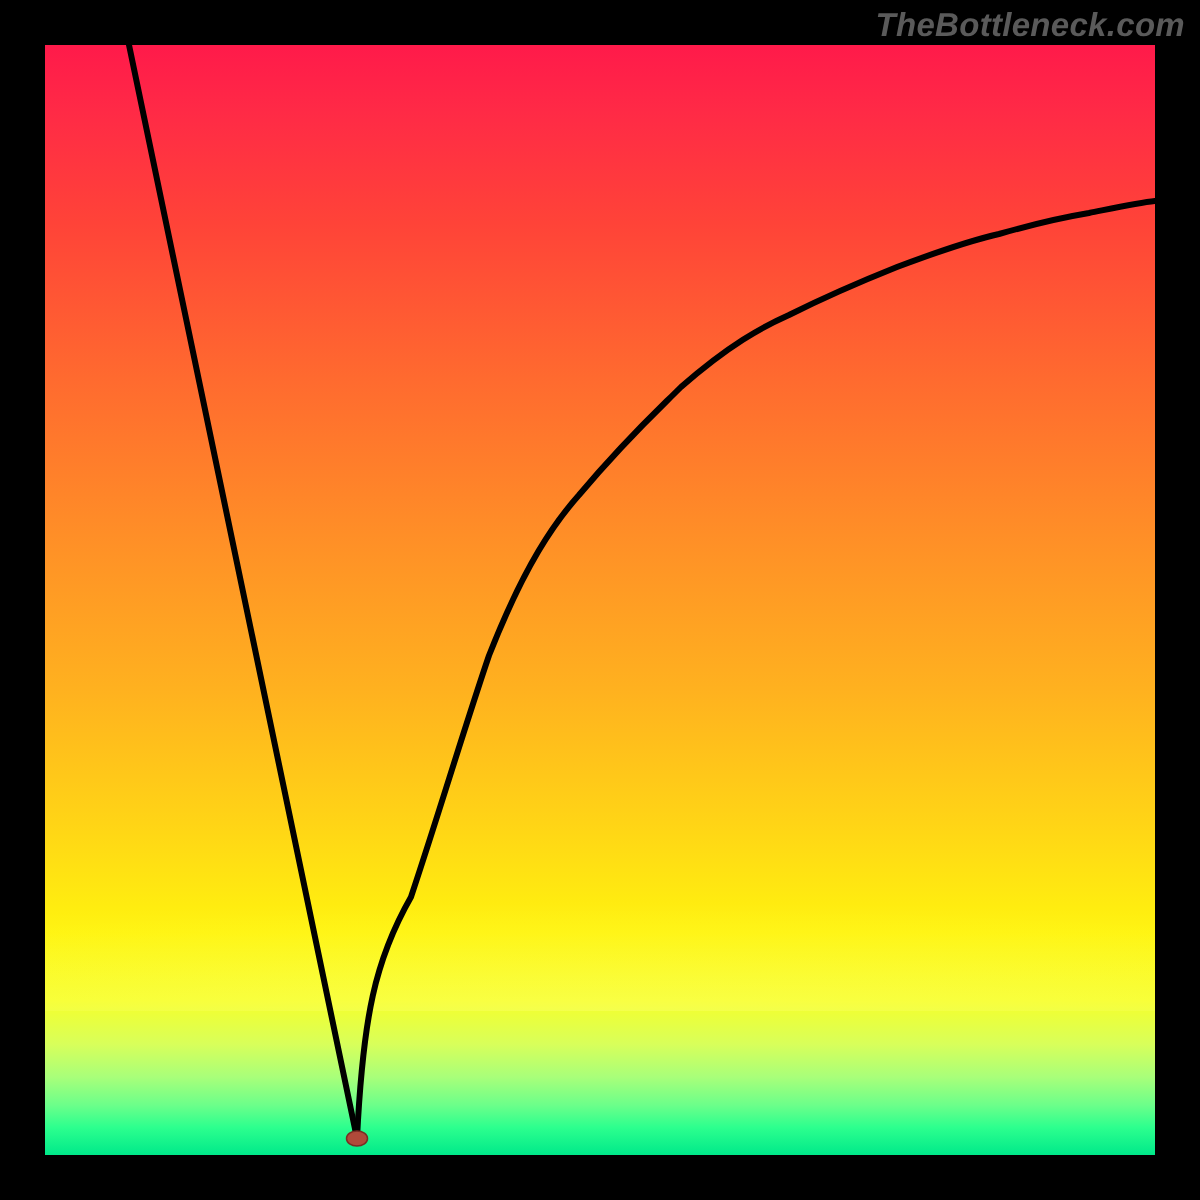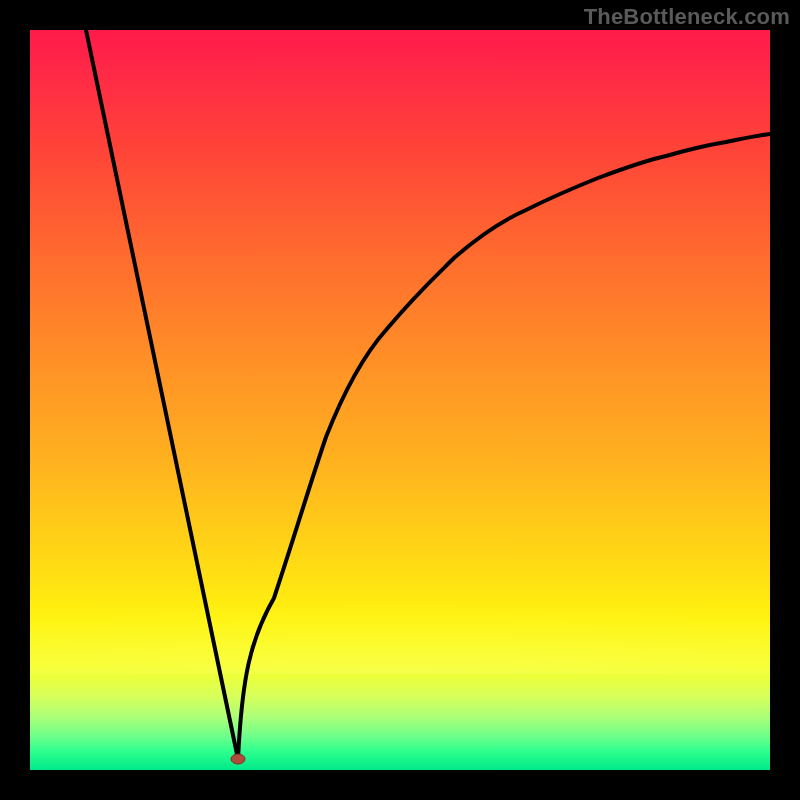--- a/index.html
+++ b/index.html
@@ -19,20 +19,21 @@
   }
   .watermark {
     position: absolute;
     top: 4px;
     right: 10px;
     color: #5a5a5a;
     font-size: 22px;
     font-weight: 600;
     letter-spacing: 0.2px;
     z-index: 3;
+    font-style: italic;
   }
   .plot {
     position: absolute;
     top: 30px;
     left: 30px;
     width: 740px;
     height: 740px;
     overflow: hidden;
   }
   .gradient {

